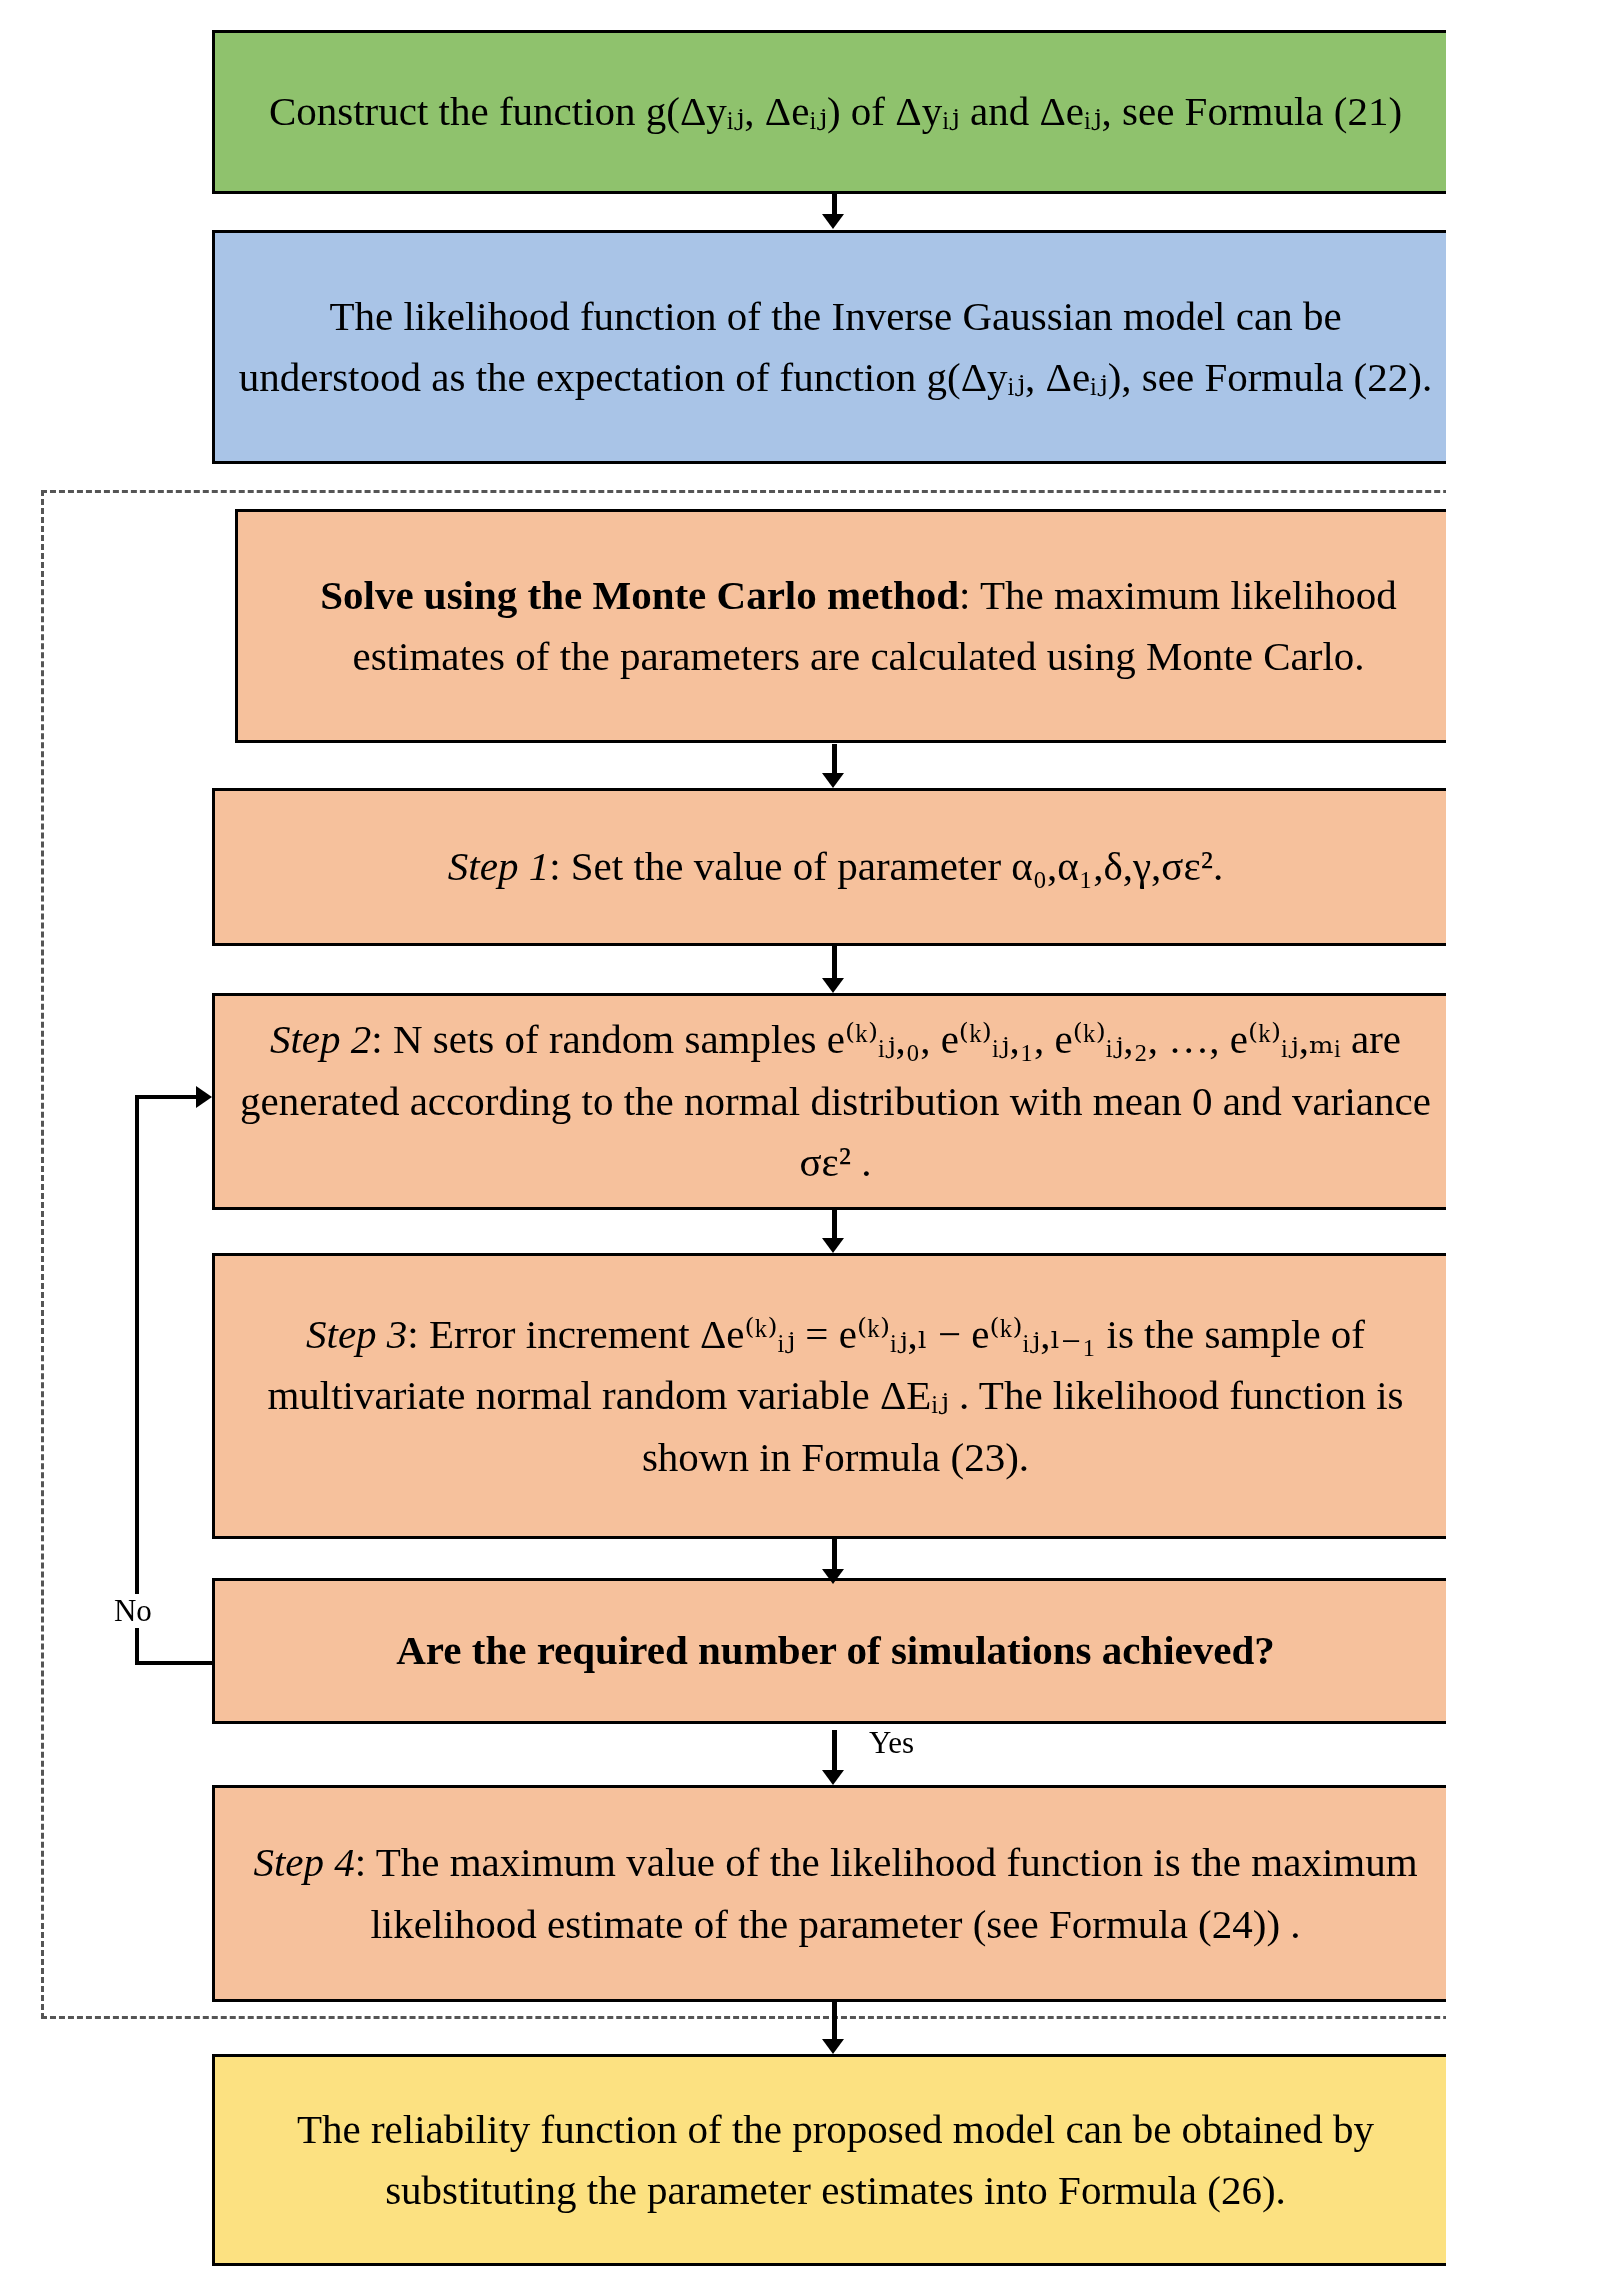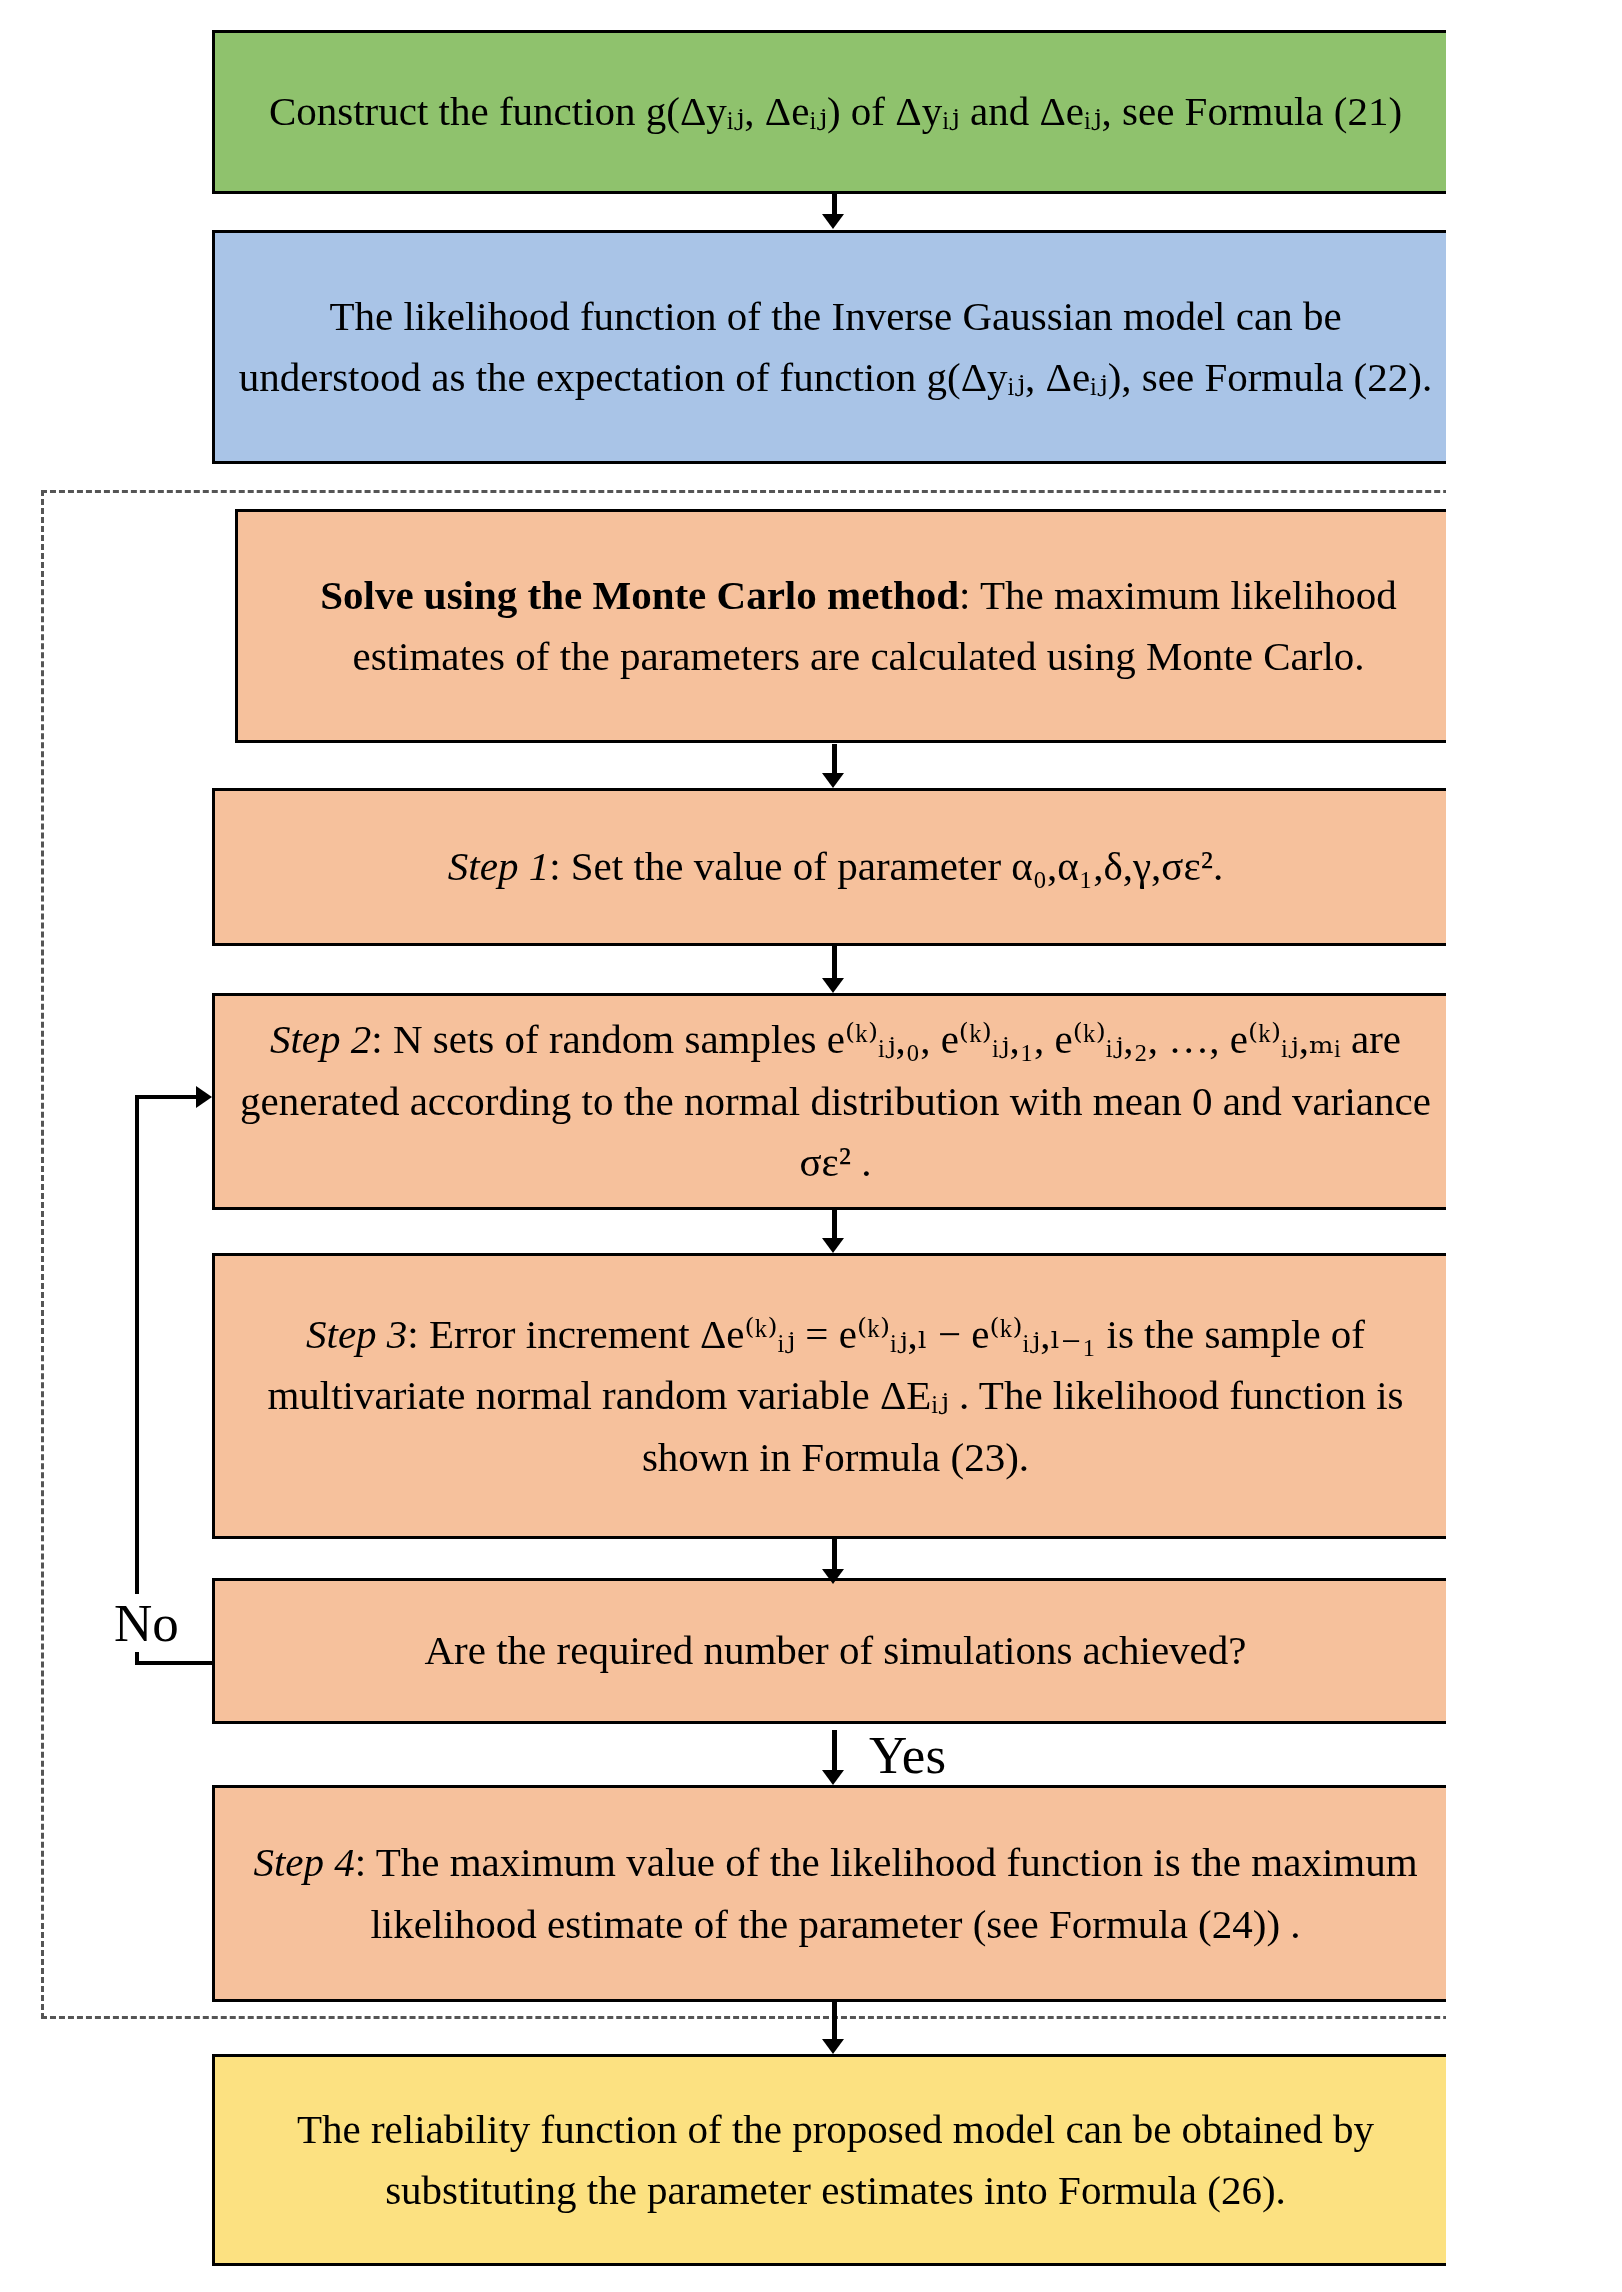--- a/index.html
+++ b/index.html
@@ -63,21 +63,21 @@
   .line { position: absolute; background: #000; }
   .arrow-right {
     position: absolute;
     width: 0; height: 0;
     border-top: 11.8px solid transparent;
     border-bottom: 11.8px solid transparent;
     border-left: 16.7px solid #000;
   }
   .flow-label {
     position: absolute;
-    font-size: 53px;
+    font-size: 31px;
     line-height: 1.1;
     background: #fff;
     padding: 0 3.9px;
   }
 </style>
 </head>
 <body>
 
 <div class="page">
 
@@ -100,21 +100,21 @@
   </div>
 
   <div class="box orange" style="top:993px; height:217px;">
     <p class="box-text"><span class="lead-italic">Step 2</span><span>: N sets of random samples e⁽ᵏ⁾ᵢⱼ,₀, e⁽ᵏ⁾ᵢⱼ,₁, e⁽ᵏ⁾ᵢⱼ,₂, …, e⁽ᵏ⁾ᵢⱼ,ₘᵢ are generated according to the normal distribution with mean 0 and variance σε² .</span></p>
   </div>
 
   <div class="box orange" style="top:1253px; height:286px;">
     <p class="box-text"><span class="lead-italic">Step 3</span><span>: Error increment Δe⁽ᵏ⁾ᵢⱼ = e⁽ᵏ⁾ᵢⱼ,ₗ − e⁽ᵏ⁾ᵢⱼ,ₗ₋₁ is the sample of multivariate normal random variable ΔEᵢⱼ . The likelihood function is shown in Formula (23).</span></p>
   </div>
 
-  <div class="box orange" style="top:1578px; height:146px;">
+  <div class="box orange" style="top:1578px; height:146px;font-weight:bold;">
     <p class="box-text">Are the required number of simulations achieved?</p>
   </div>
 
   <div class="box orange" style="top:1785px; height:217px;">
     <p class="box-text"><span class="lead-italic">Step 4</span><span>: The maximum value of the likelihood function is the maximum likelihood estimate of the parameter (see Formula (24)) .</span></p>
   </div>
 
   <div class="box yellow" style="top:2054px; height:212px;">
     <p class="box-text">The reliability function of the proposed model can be obtained by substituting the parameter estimates into Formula (26).</p>
   </div>

